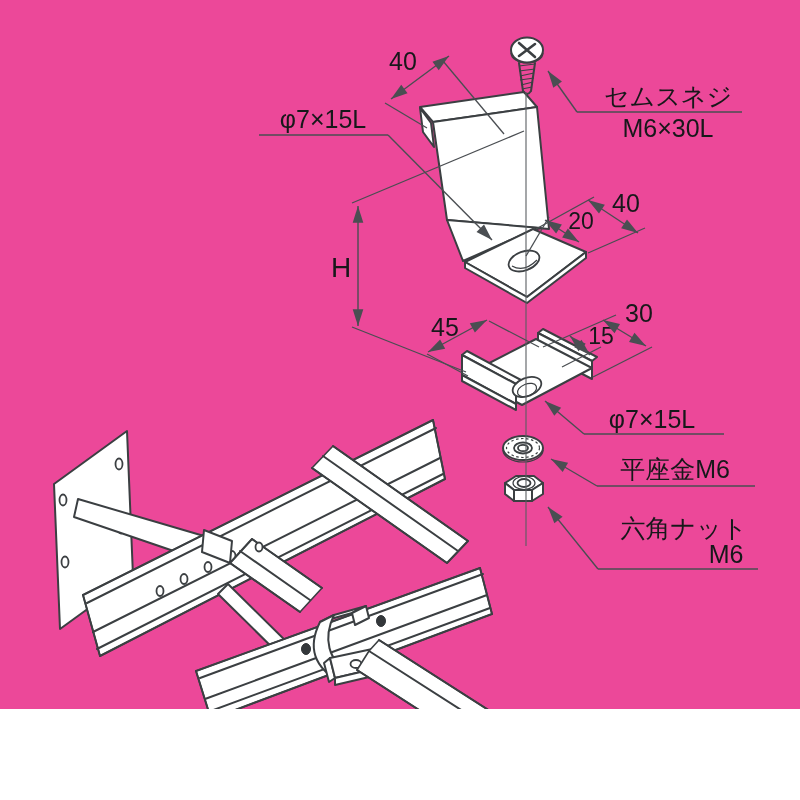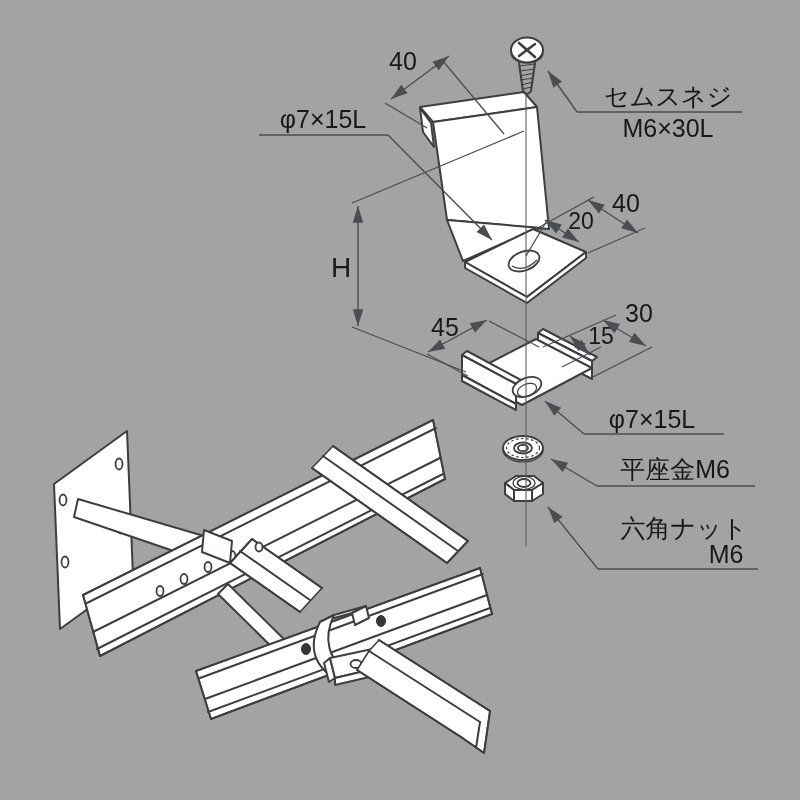--- a/index.html
+++ b/index.html
@@ -1,16 +1,16 @@
 <!DOCTYPE html>
 <html><head>
 <meta charset="utf-8">
 <style>
   html,body{margin:0;padding:0;background:#ffffff;}
-  #stage{width:800px;height:800px;position:relative;background:#a3a3a3;overflow:hidden;}
+  #stage{width:800px;height:709px;position:relative;background:#ec4899;overflow:hidden;}
   svg{display:block;}
   .part{fill:#ffffff;stroke:#3b3f42;stroke-width:2;stroke-linejoin:round;}
   .pline{fill:none;stroke:#3b3f42;stroke-width:2;stroke-linecap:round;}
   .pthin{fill:none;stroke:#3b3f42;stroke-width:1.2;}
   .dim{fill:none;stroke:#4a4e52;stroke-width:1.4;}
   .ext{fill:none;stroke:#4a4e52;stroke-width:1.3;}
   .cline{fill:none;stroke:#5a5e61;stroke-width:1.1;}
   .holeW{fill:#ffffff;stroke:#3b3f42;stroke-width:1.8;}
   .holeD{fill:#33373a;stroke:#33373a;stroke-width:1;}
   .dtext{font-family:"Liberation Sans","DejaVu Sans",sans-serif;font-size:25px;fill:#17181a;}

